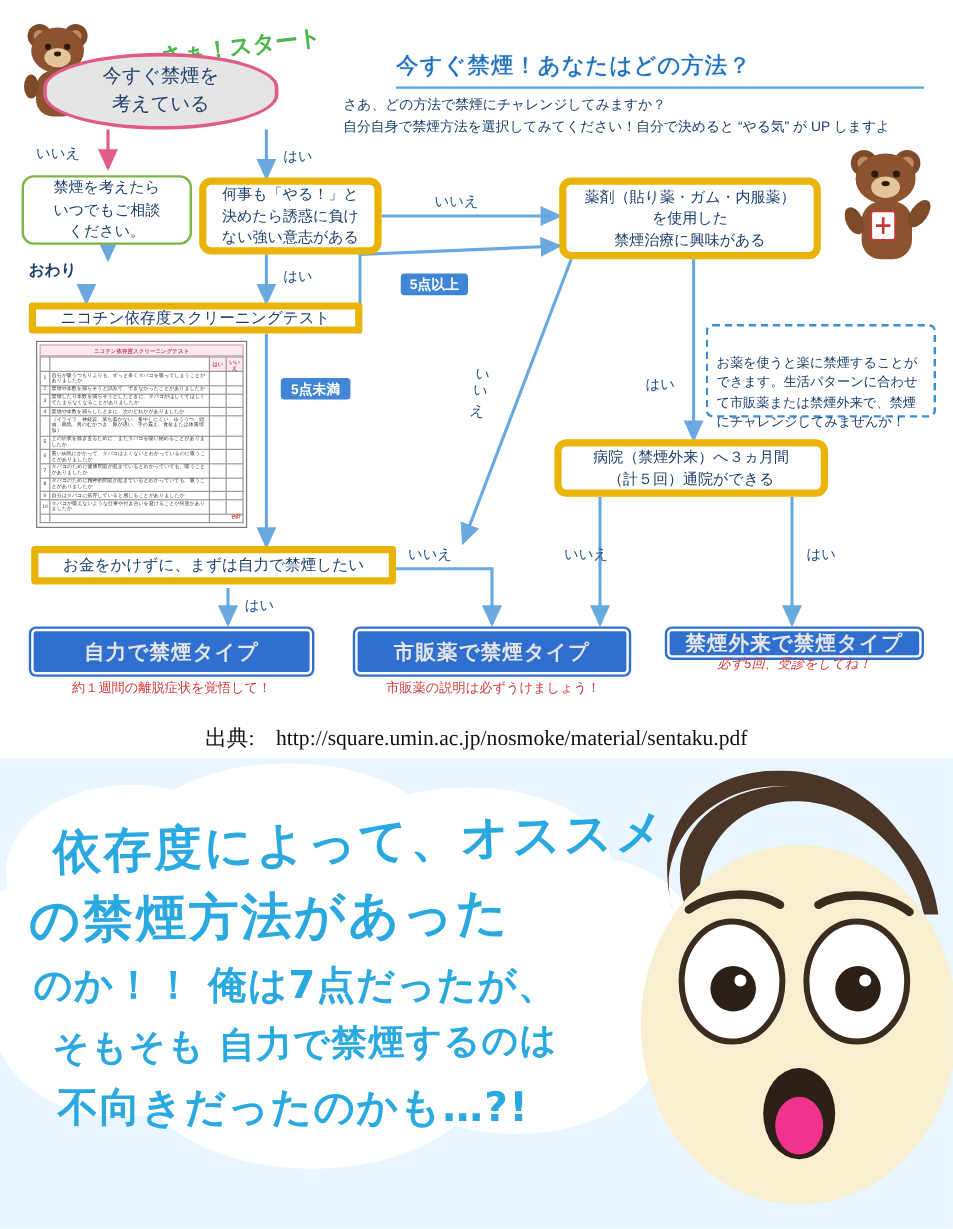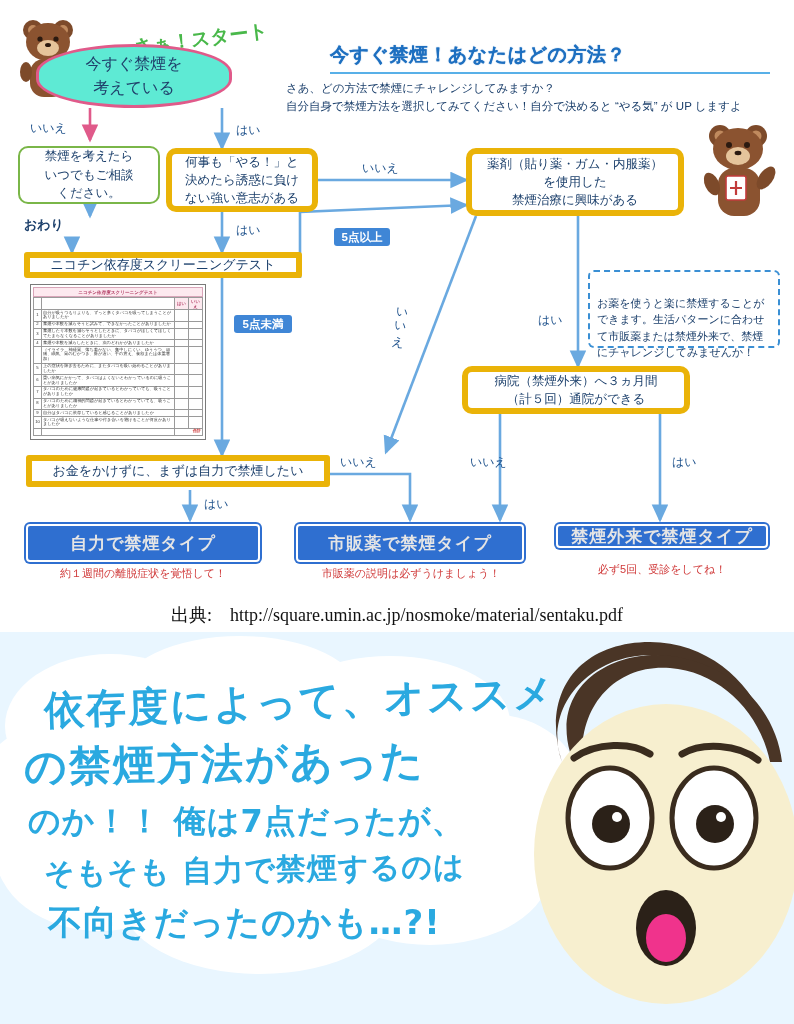--- a/index.html
+++ b/index.html
@@ -28,41 +28,41 @@
     display:flex;align-items:center;justify-content:center;
     padding:4px 6px;
   }
   .box.sq{border-radius:3px;}
   .arrow-label{color:#1b4f8a;font-size:12px;}
 
   
   .title{
     color:#1d6fc0;
     font-size:19px;
-    font-weight:bold;
+    font-weight:normal;
     letter-spacing:0.5px;
     text-shadow:0 0 1px #1d6fc0;
   }
   .title-underline{
     border-bottom:2px solid #58b0e8;
   }
   .lead{
     color:#1b3f6b;font-size:11.5px;line-height:1.55;
   }
   .start-banner{
     color:#49b84a;
     font-size:19px;
     font-weight:bold;
     transform:rotate(-7deg);
     text-shadow:1px 1px 0 #ffffff;
   }
 
   
   .balloon{
-    background:#5eead4;
+    background:#e5e5e5;
     border:3px solid #e05a8a;
     border-radius:50%/45%;
     color:#20406b;
     font-size:16px;
     line-height:1.5;
     text-align:center;
     display:flex;align-items:center;justify-content:center;
   }
 
   
@@ -401,21 +401,21 @@
   <div class="abs result-note" style="left:26px;top:566px;width:234px;">約１週間の離脱症状を覚悟して！</div>
 
   <div class="result abs" style="left:296px;top:524px;width:228px;height:38px;">
     <span>市販薬で禁煙タイプ</span>
   </div>
   <div class="abs result-note" style="left:292px;top:566px;width:238px;">市販薬の説明は必ずうけましょう！</div>
 
   <div class="result abs" style="left:556px;top:524px;width:212px;height:24px;">
     <span>禁煙外来で禁煙タイプ</span>
   </div>
-  <div class="abs result-note" style="left:556px;top:562px;width:212px;">必ず5回、受診をしてね！</div>
+  <div class="abs result-note" style="left:556px;top:546px;width:212px;font-style:italic;">必ず5回、受診をしてね！</div>
 </div>
 
 <div class="source">
   <span style="margin-right:18px;">出典:</span>
   <span>http://square.umin.ac.jp/nosmoke/material/sentaku.pdf</span>
 </div>
 
 <div id="bottom">
 
   <svg class="abs" style="left:-10px;top:4px;width:600px;height:340px;">

